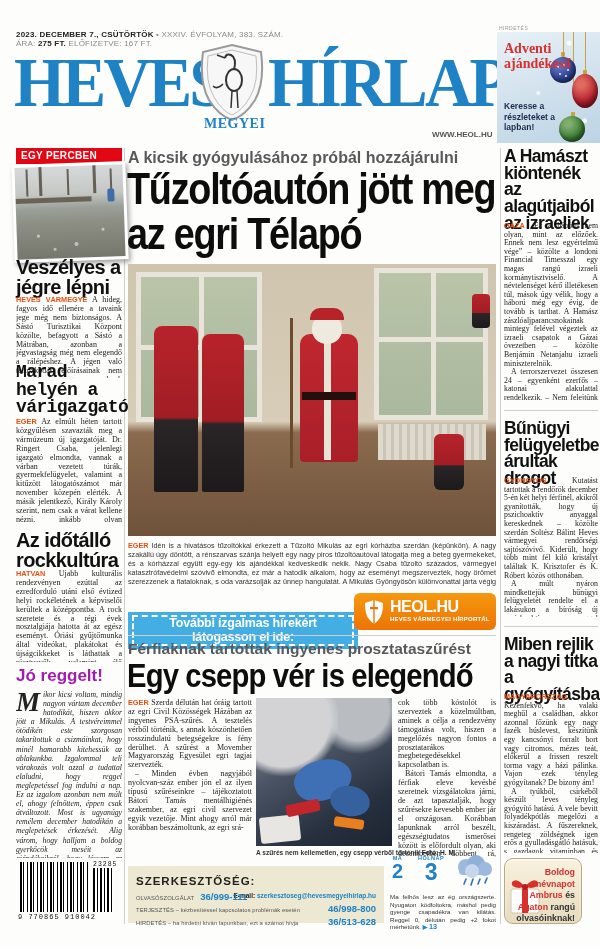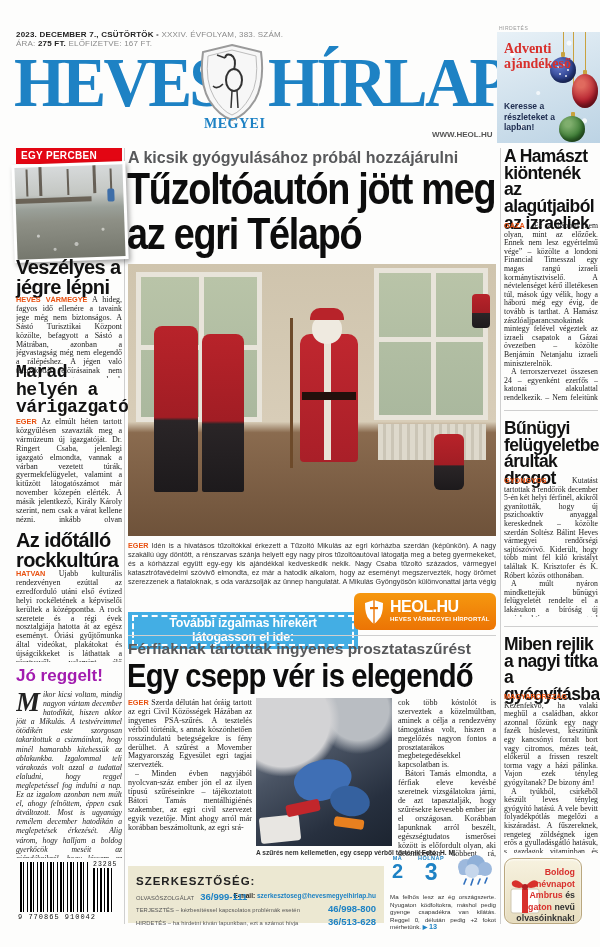--- a/index.html
+++ b/index.html
@@ -426,18 +426,18 @@
       <rect x="15" y="16" width="6" height="24" fill="#d8302c"></rect>
       <path d="M18 14 Q10 4 5 9 Q3 14 12 15 Z" fill="#d8302c"></path>
       <path d="M18 14 Q26 4 31 9 Q33 14 24 15 Z" fill="#d8302c"></path>
       <circle cx="18" cy="14" r="3" fill="#b01f23"></circle>
     </svg>
     <div class="nd-text">
       <span class="nd-red">Boldog névnapot</span><br>
       <span class="nd-red">Ambrus</span>
       <span>és</span><br>
       <span class="nd-red">Agaton</span>
-      <span>nevű</span><br>
+      <span>rangú</span><br>
       <span>olvasóinknak!</span>
     </div>
   </div>
 
 </div>
 
 </body></html>

